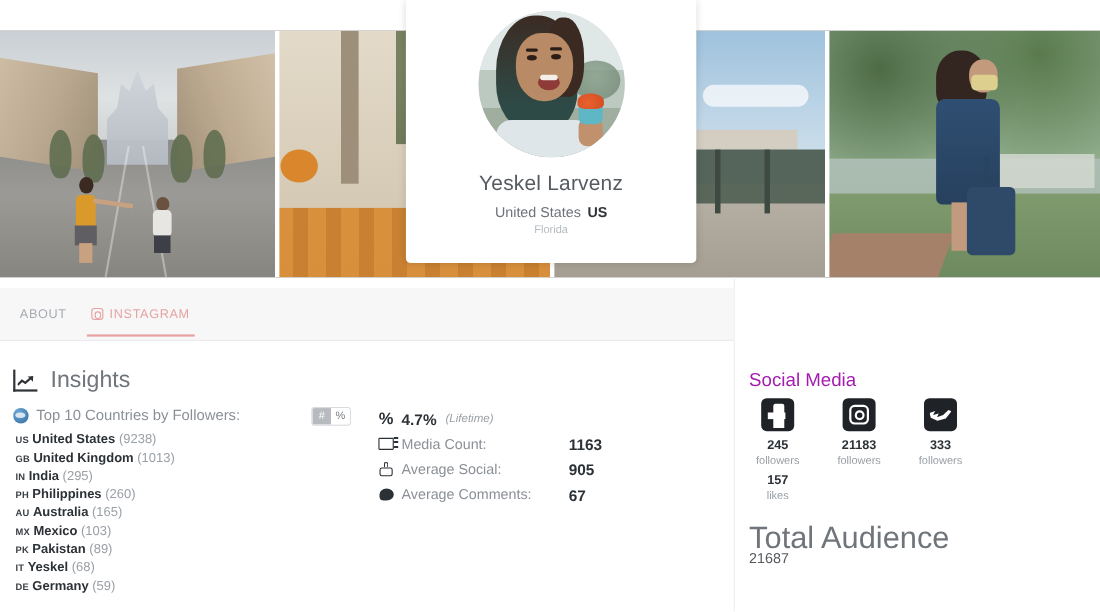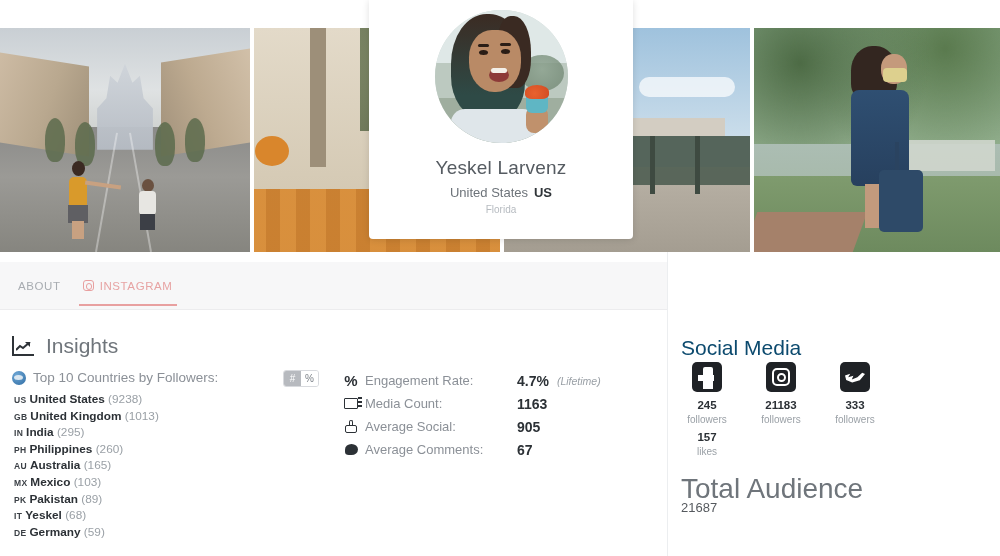--- a/index.html
+++ b/index.html
@@ -197,21 +197,21 @@
   .pct-glyph { font-size:15px; font-weight:700; }
   .media-glyph { width:14px; height:11px; border:1.6px solid #2c3136; position:relative; border-radius:1px; }
   .media-glyph:after { content:""; position:absolute; right:-5px; top:-2px; width:4px; height:11px;
     background:repeating-linear-gradient(#2c3136 0 2px,transparent 2px 4px); }
   .thumb-glyph { width:13px; height:13px; position:relative; }
   .thumb-glyph .pad { position:absolute; left:0; bottom:0; width:12px; height:8px; border:1.5px solid #2c3136; border-radius:2px; }
   .thumb-glyph .th { position:absolute; left:4px; top:0; width:4px; height:5px; border:1.5px solid #2c3136; border-bottom:none; border-radius:2px 2px 0 0; }
   .bub-glyph { width:13px; height:11px; background:#2c3136; border-radius:50% 50% 50% 30%; }
 
   
-  .sm-title { position:absolute; left:681px; top:336px; font-size:21px; color:#0c4a6e; }
+  .sm-title { position:absolute; left:681px; top:336px; font-size:17px; color:#a21caf; }
   .sm-row { position:absolute; left:681px; top:362px; display:flex; gap:22px; }
   .sm-item { width:52px; display:flex; flex-direction:column; align-items:center; }
   .sm-ico { width:30px; height:30px; background:#1f2226; border-radius:5px; position:relative; }
   .fb-g { position:absolute; left:11px; top:5px; width:10px; height:22px; background:#ffffff; border-radius:2px 2px 0 0; }
   .fb-g:before { content:""; position:absolute; left:-5px; top:8px; width:16px; height:6px; background:#ffffff; }
   .ig-sq { position:absolute; left:6px; top:6px; width:18px; height:18px; border:2.6px solid #ffffff; border-radius:5px; }
   .ig-c { position:absolute; left:10.5px; top:10.5px; width:9px; height:9px; border:2.4px solid #ffffff; border-radius:50%; }
   .tw-b { position:absolute; left:5px; top:9px; width:20px; height:12px; background:#ffffff;
     clip-path:polygon(0 38%,26% 22%,16% 52%,42% 40%,34% 70%,62% 52%,86% 14%,100% 24%,74% 78%,36% 96%,6% 74%); }
   .sm-num { font-size:11.5px; font-weight:700; color:#2c3136; margin-top:7px; }
@@ -376,21 +376,20 @@
       <div class="country-row"><span class="cc-code">PK</span><span class="cc-name">Pakistan</span> <span class="cc-count">(89)</span></div>
       <div class="country-row"><span class="cc-code">IT</span><span class="cc-name">Yeskel</span> <span class="cc-count">(68)</span></div>
       <div class="country-row"><span class="cc-code">DE</span><span class="cc-name">Germany</span> <span class="cc-count">(59)</span></div>
     </div>
 
   <div class="stats" id="stats-list">
       <div class="stat-row">
         <span class="stat-ico">
           <span class="pct-glyph">%</span>
         </span>
-        <span class="stat-label">Engagement Rate:</span>
         <span class="stat-val">4.7%</span>
         <span class="stat-note">(Lifetime)</span>
       </div>
       <div class="stat-row">
         <span class="stat-ico">
           <span class="media-glyph"></span>
         </span>
         <span class="stat-label">Media Count:</span>
         <span class="stat-val">1163</span>
       </div>

